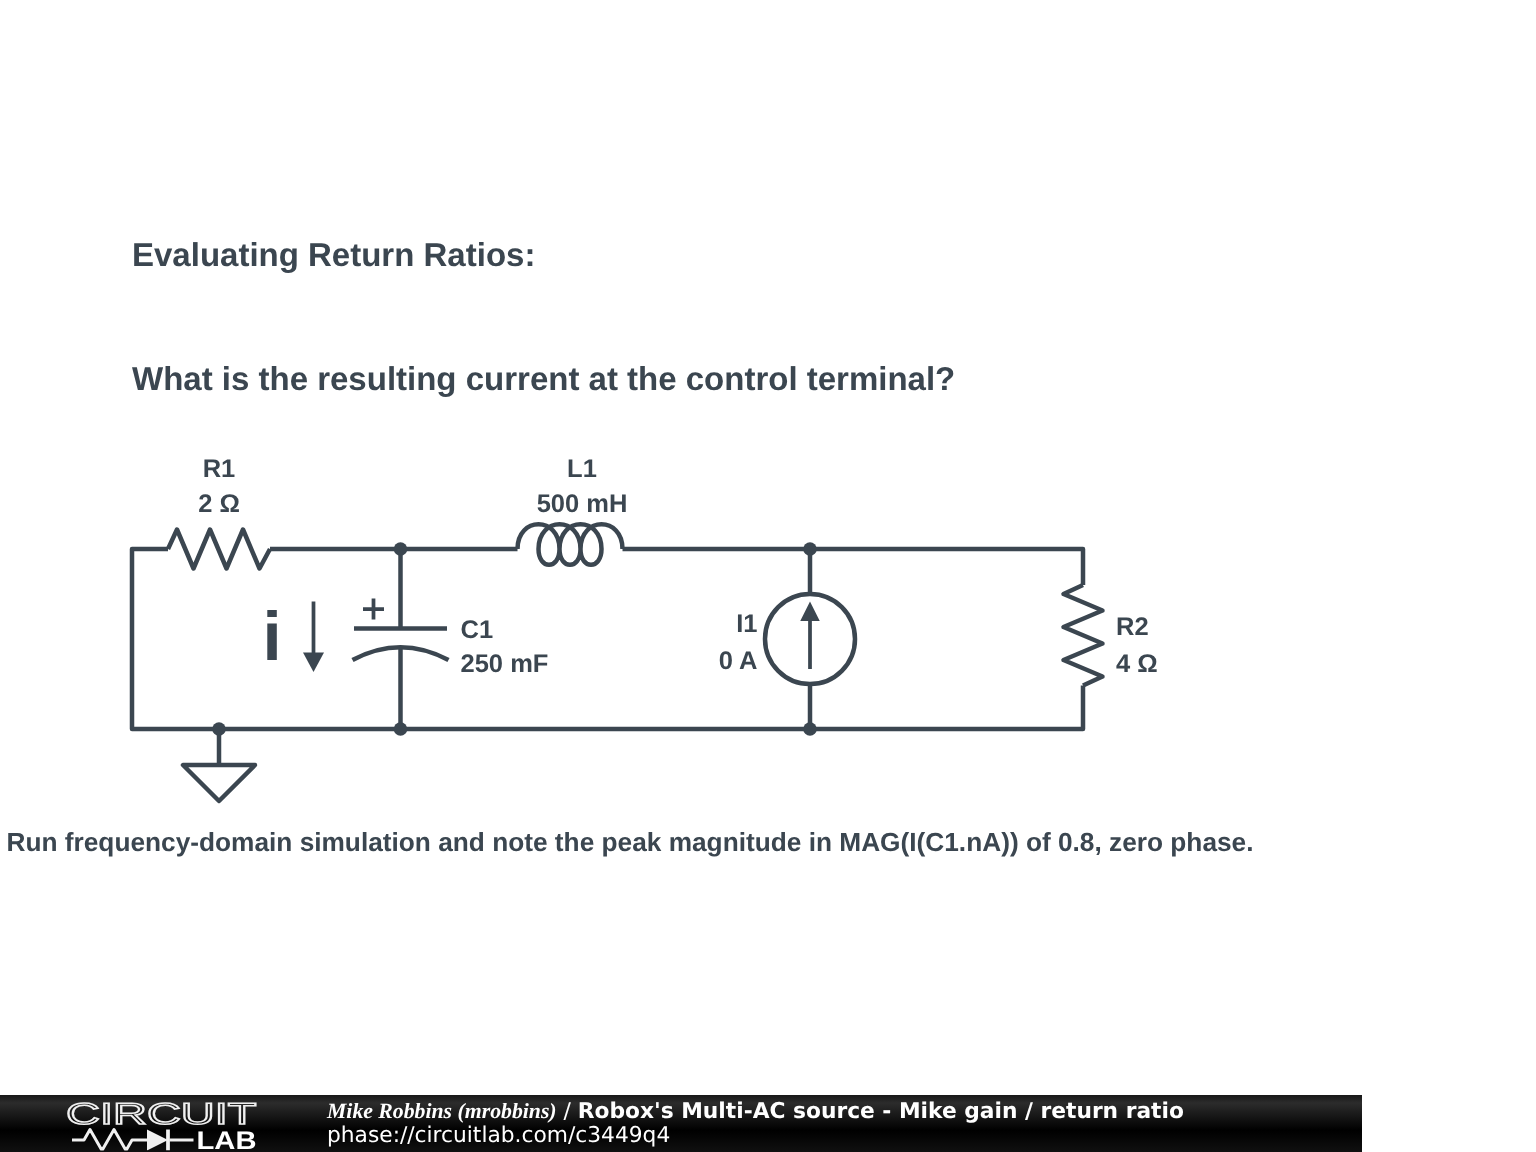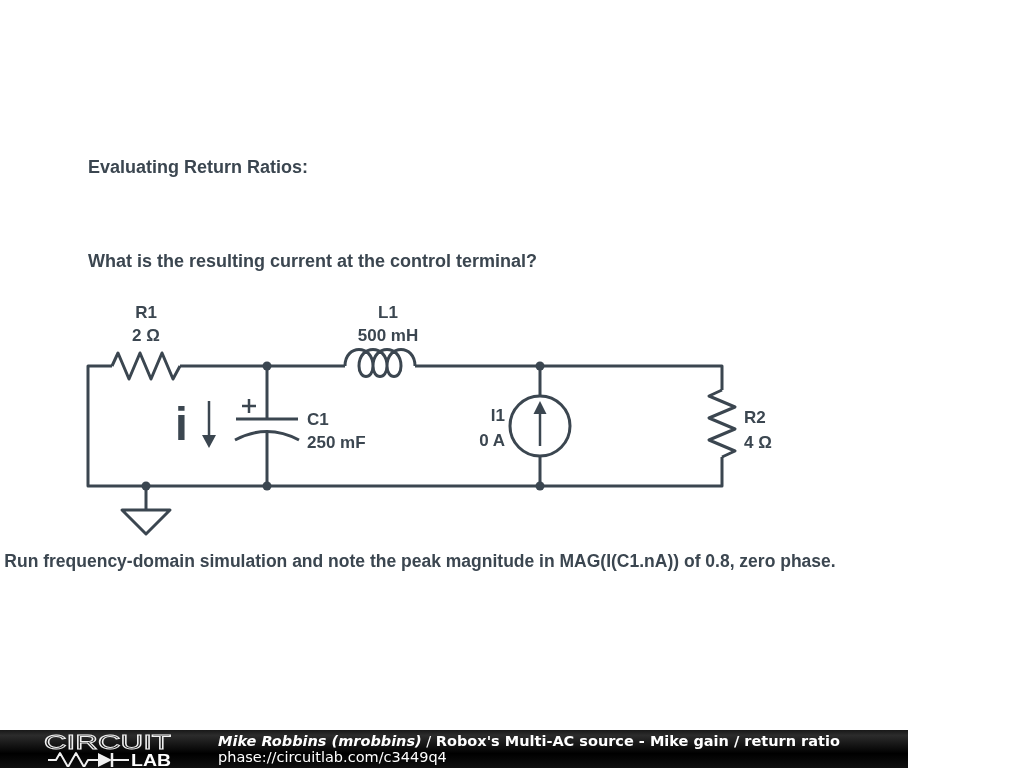--- a/index.html
+++ b/index.html
@@ -11,21 +11,21 @@
   }
   :root {
     --ink: #3b4650;
   }
   .stage { position: relative; width: 1024px; height: 768px; }
 
   .slide-text {
     position: absolute;
     left: 88px;
     color: var(--ink);
-    font-size: 18px;
+    font-size: 22px;
     font-weight: bold;
     white-space: nowrap;
   }
   .caption {
     position: absolute;
     left: 0; top: 551px;
     width: 840px;
     text-align: center;
     color: var(--ink);
     font-size: 17.5px;
@@ -70,32 +70,32 @@
   }
   .footer-text {
     position: absolute;
     left: 218px; top: 3px;
     color: #ffffff;
     font-family: "DejaVu Sans", sans-serif;
     font-size: 14.5px;
     line-height: 16px;
     white-space: nowrap;
   }
-  .footer-text .author { font-style: italic; font-weight: bold; }
+  .footer-text .author { font-style: italic; font-weight: bold; font-family: Liberation Serif, serif; }
   .footer-text .sep { font-weight: normal; }
   .footer-text .work-title { font-weight: bold; }
   .footer-text .url { font-weight: normal; }
 </style>
 </head>
 <body>
 
 <div class="stage">
 
   <div class="slide-text" style="top:157px">Evaluating Return Ratios:</div>
-  <div class="slide-text" style="top:251px">What is the resulting current at the control terminal?</div>
+  <div class="slide-text" style="top:240px">What is the resulting current at the control terminal?</div>
 
   <svg class="schematic" viewBox="0 295 1024 255">
 
     <path class="wire" d="M112,366 H88 V486 H722 V457"></path>
 
     <path class="wire" d="M180,366 H345"></path>
 
     <path class="wire" d="M415,366 H722 V390"></path>
 
     <g>

